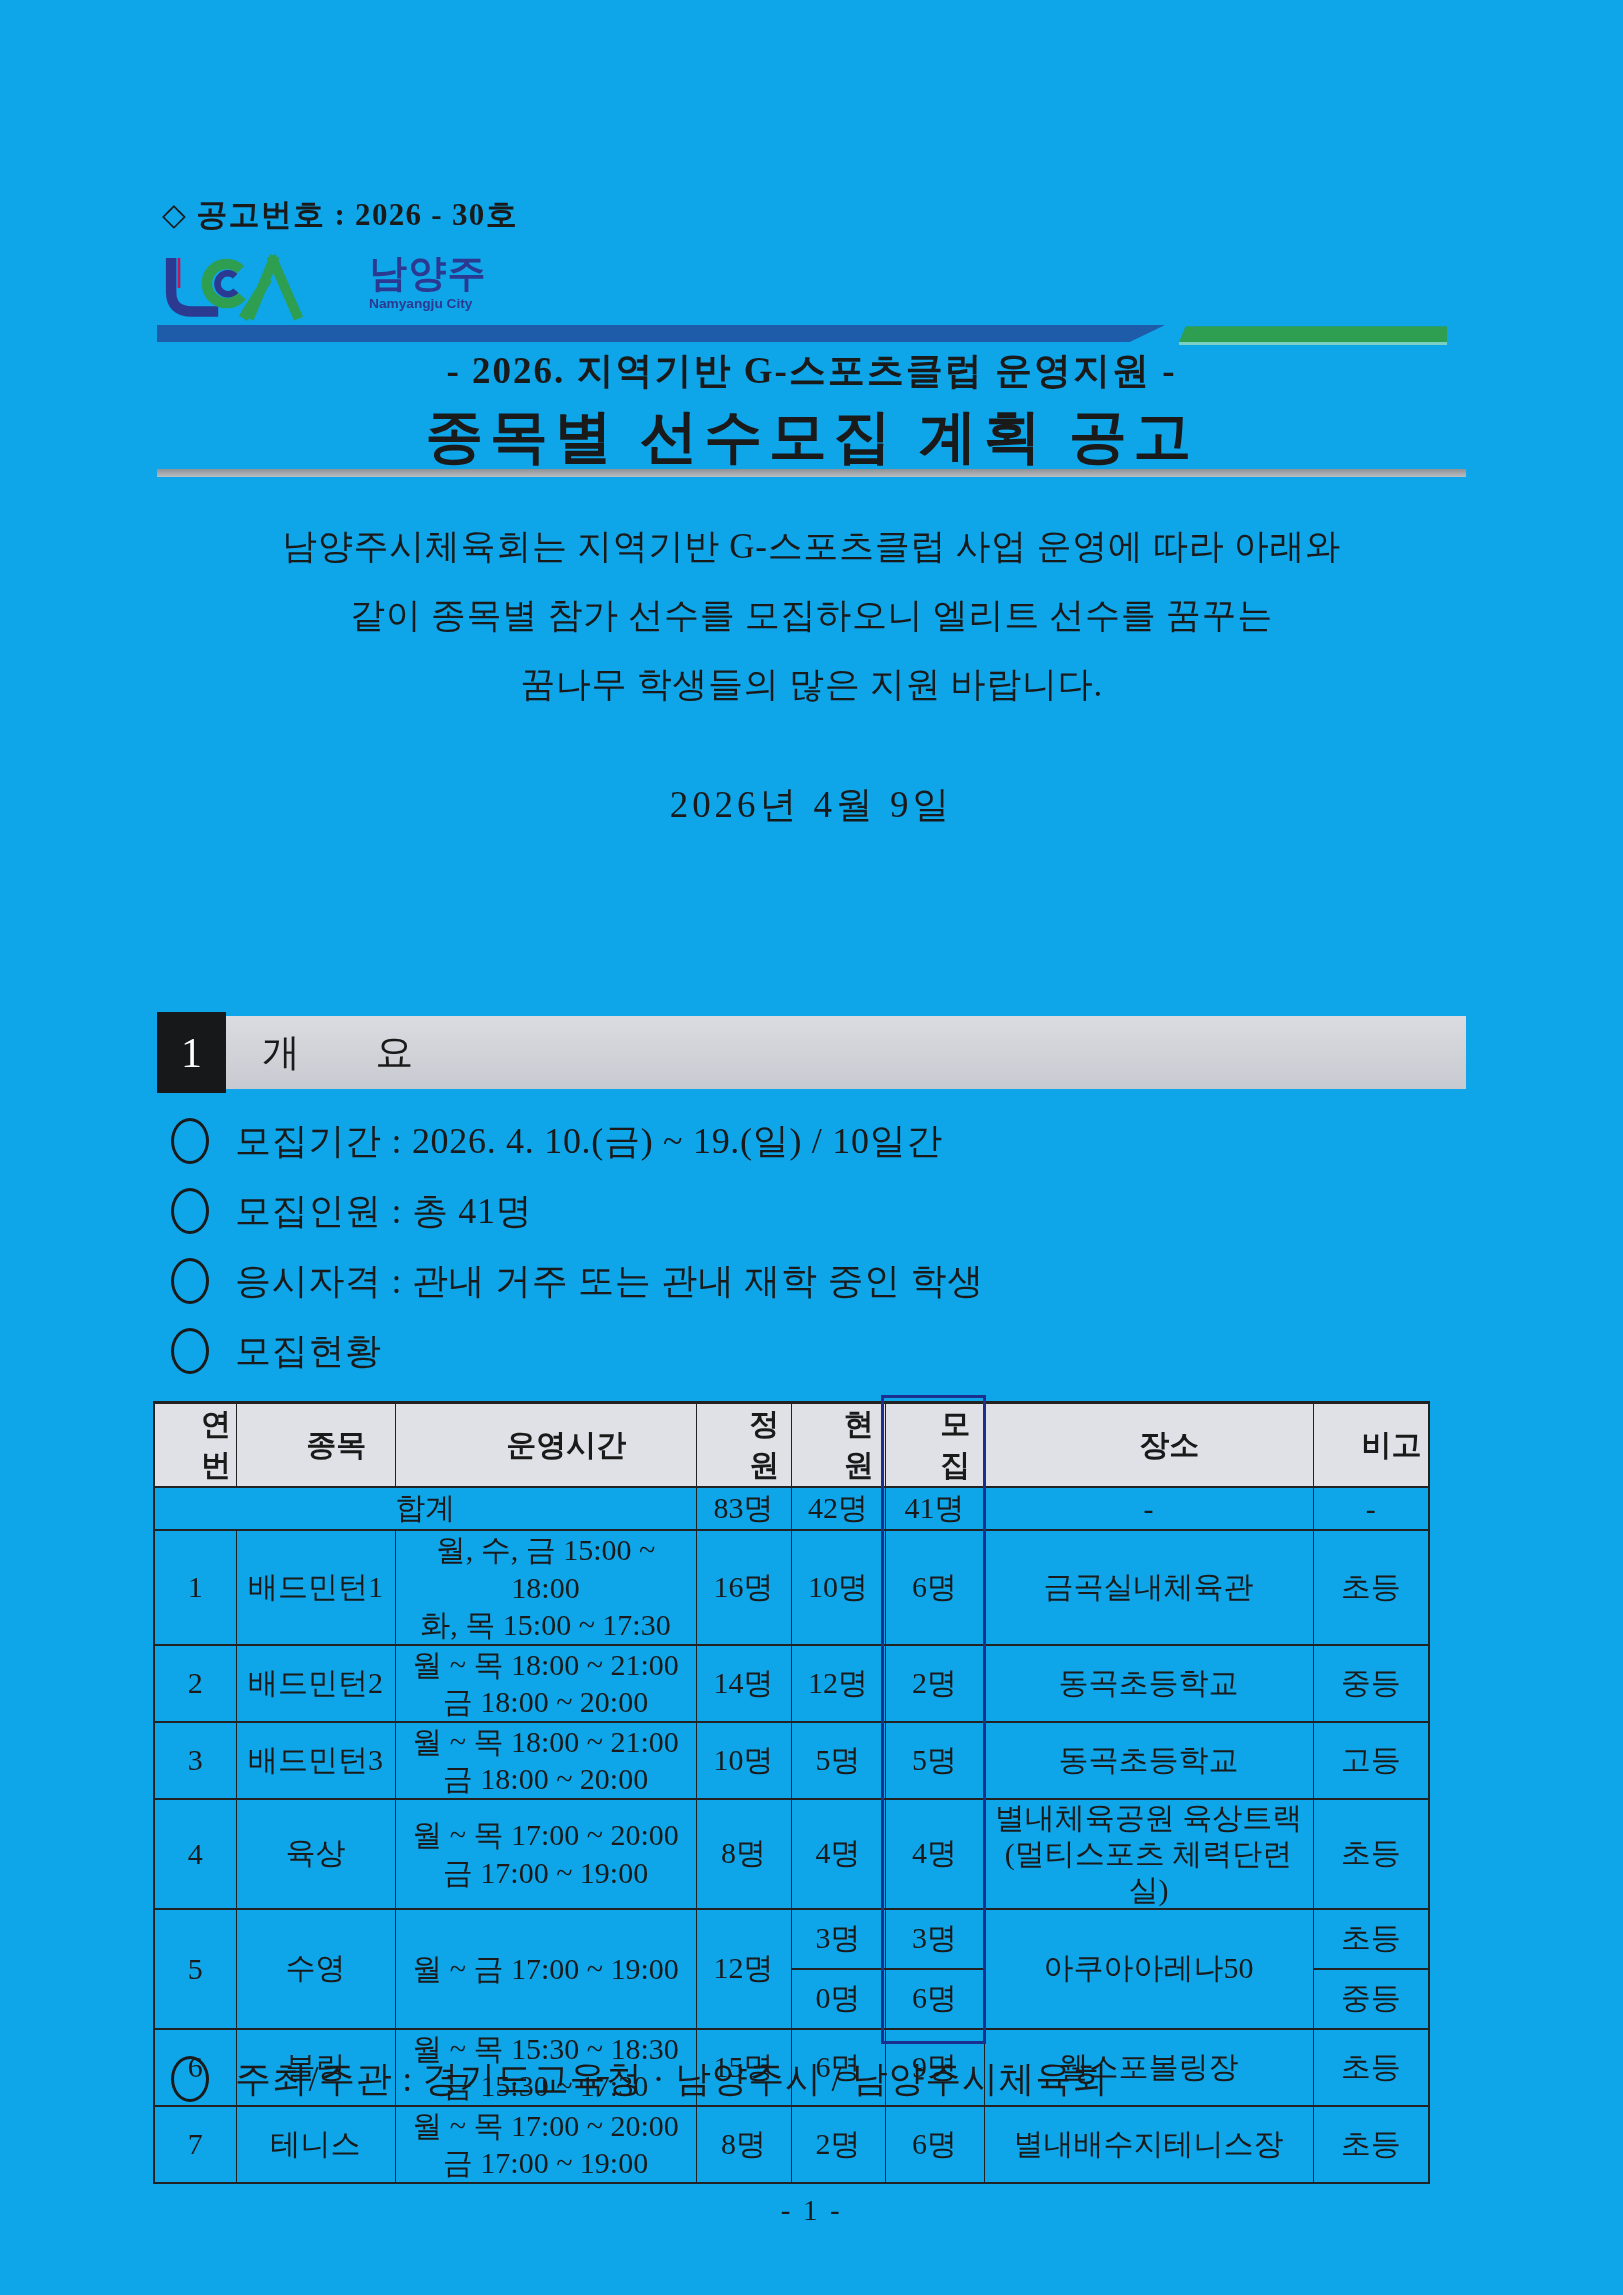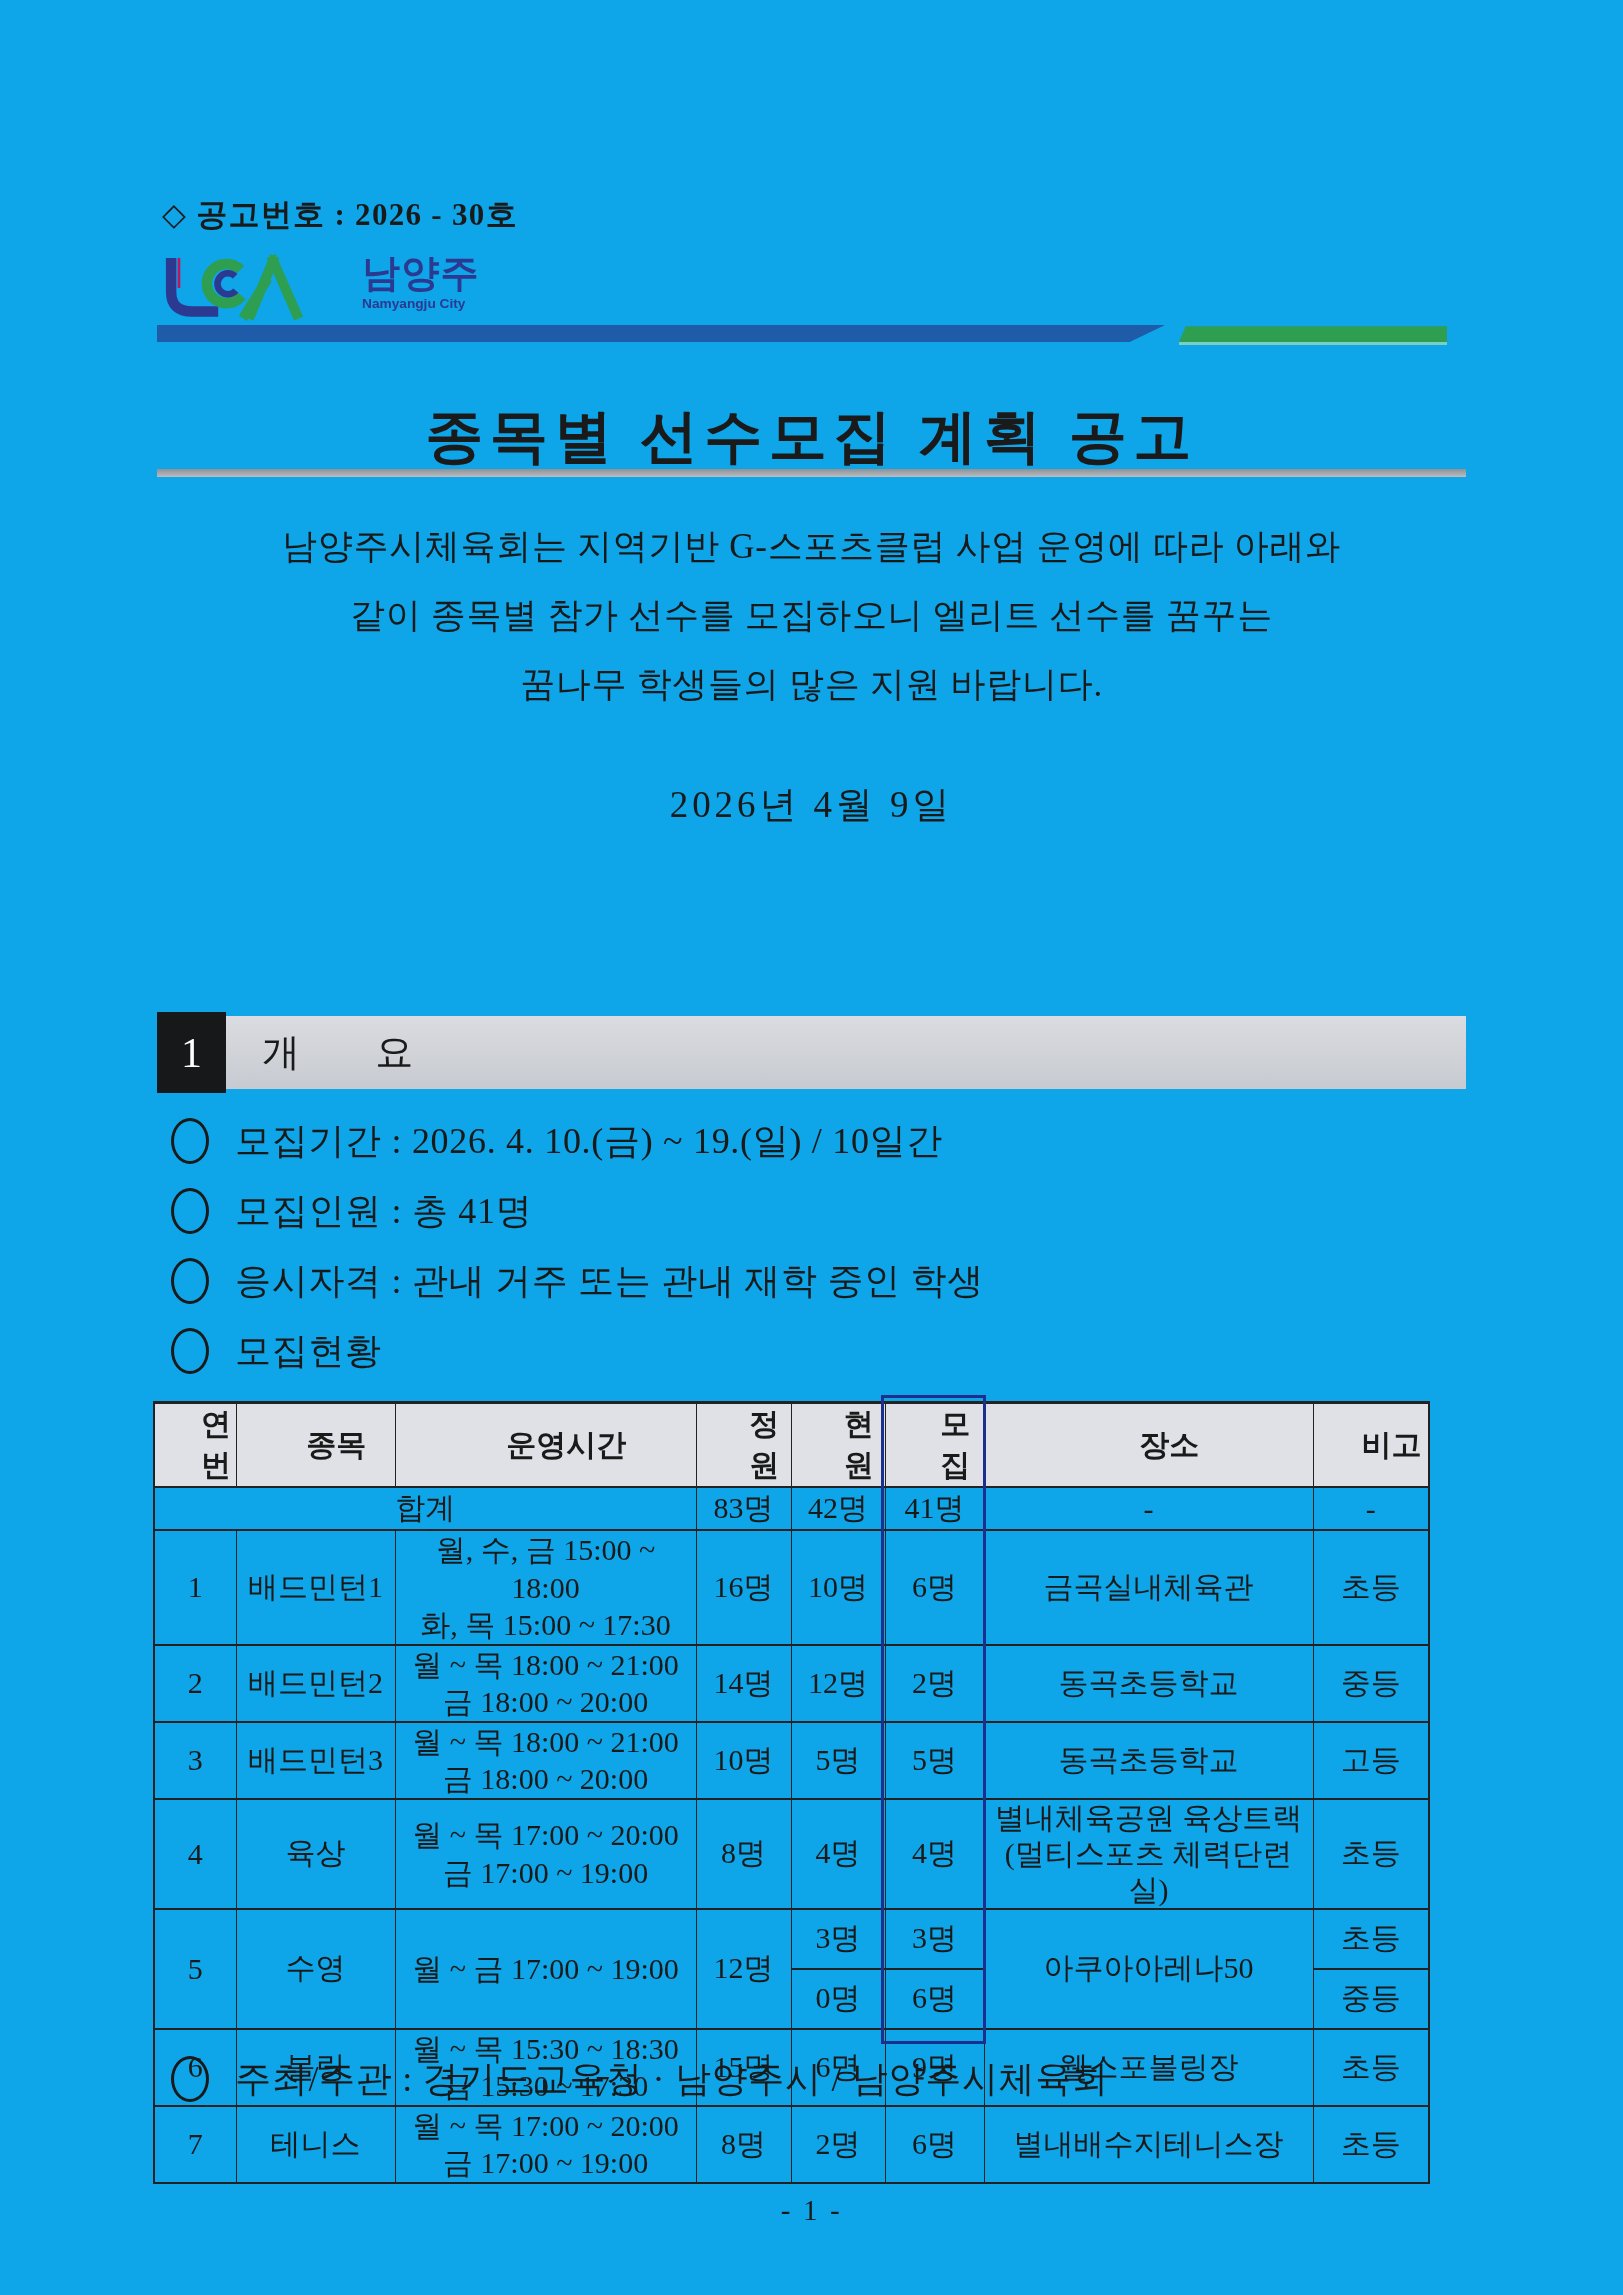--- a/index.html
+++ b/index.html
@@ -3,21 +3,21 @@
 <meta charset="utf-8">
 <style>
   * { margin:0; padding:0; box-sizing:border-box; }
   body { background:#f2f2f2; }
   .page {
     position:relative; width:1623px; height:2295px; background:#0ea5e9;
     font-family:"Liberation Serif","DejaVu Serif",serif; color:#1a1a1a;
     overflow:hidden; margin:0 auto;
   }
   .notice-no { position:absolute; left:162px; top:194px; font-size:31px; font-weight:bold; letter-spacing:1.3px; }
-  .logo-wrap { position:absolute; left:162px; top:254px; display:flex; align-items:flex-start; gap:4px; }
+  .logo-wrap { position:absolute; left:162px; top:254px; display:flex; align-items:flex-start; gap:11px; }
   .logo-text-kr { color:#2b3990; font-size:38px; font-weight:bold; line-height:1.0; font-family:"Liberation Sans",sans-serif; letter-spacing:1.3px; }
   .logo-text-en { color:#2b3990; font-size:13.7px; font-weight:bold; font-family:"Liberation Sans",sans-serif; margin-top:3.9px; }
   .color-bar { position:absolute; left:157px; top:325px; width:1309px; height:17px; }
   .color-bar .blue { position:absolute; left:0; top:0; width:1008px; height:17px; background:#1e5caa;
     clip-path:polygon(0 0, 100% 0, 96.5% 100%, 0 100%); }
   .color-bar .green { position:absolute; left:1022px; top:1.3px; width:268px; height:15.7px; background:#2e9e50;
     clip-path:polygon(2.5% 0, 100% 0, 100% 100%, 0 100%); }
   .color-bar .teal { position:absolute; left:1022px; top:17px; width:268px; height:3.3px; background:#79cfc4; }
   .subtitle { position:absolute; left:0; top:346px; width:1623px; text-align:center; font-size:37px; font-weight:bold; letter-spacing:2px; }
   .doc-title { position:absolute; left:0; top:398px; width:1623px; text-align:center; font-size:58px; font-weight:bold; letter-spacing:6.5px; }
@@ -72,20 +72,21 @@
       <div class="logo-text-en">Namyangju City</div>
     </div>
   </div>
 
   <div class="color-bar">
     <div class="blue"></div>
     <div class="green"></div>
     <div class="teal"></div>
   </div>
 
+  <div class="subtitle">- 2026. 지역기반 G-스포츠클럽 운영지원 -</div>
   <div class="doc-title">종목별 선수모집 계획 공고</div>
   <div class="title-rule"></div>
 
   <div class="intro">
     <div>남양주시체육회는 지역기반 G-스포츠클럽 사업 운영에 따라 아래와</div>
     <div>같이 종목별 참가 선수를 모집하오니 엘리트 선수를 꿈꾸는</div>
     <div>꿈나무 학생들의 많은 지원 바랍니다.</div>
   </div>
 
   <div class="date-line">2026년 4월 9일</div>

